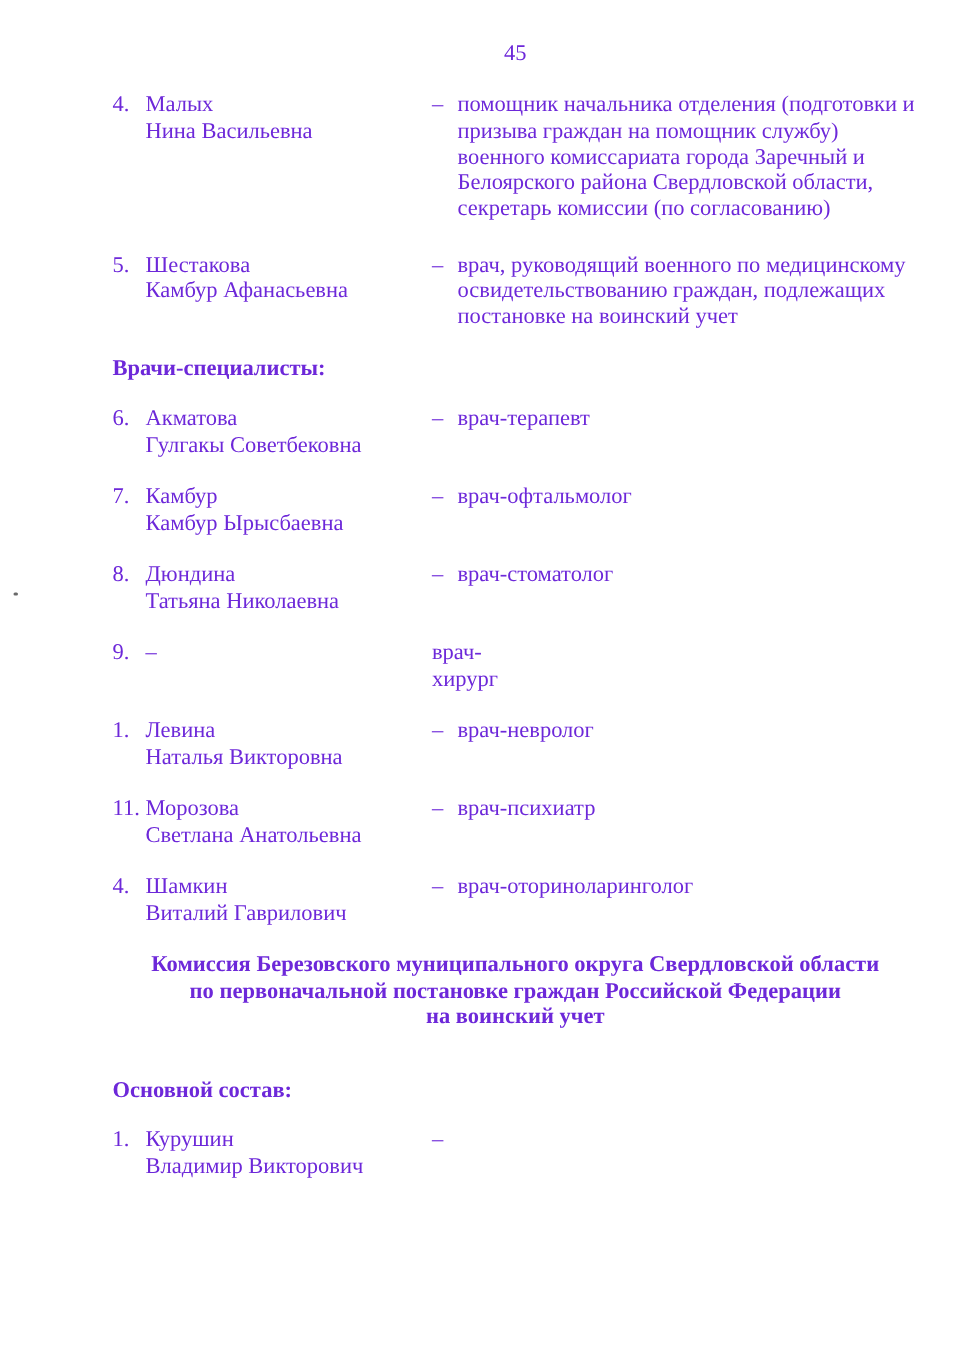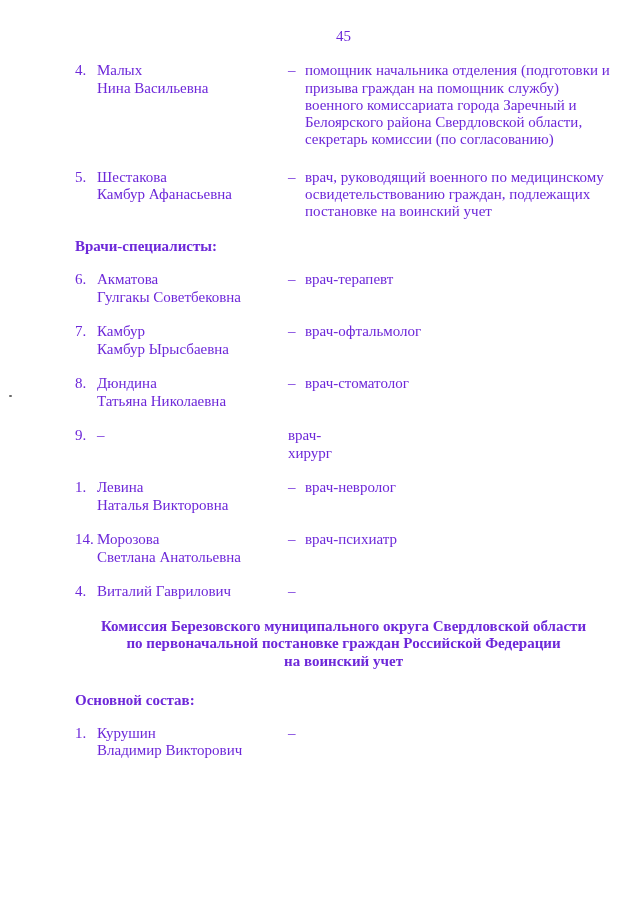--- a/index.html
+++ b/index.html
@@ -25,21 +25,21 @@
     margin-bottom: 17.4px;
     align-items: start;
   }
   .entry .num  { text-align: left; }
   .entry .name div { white-space: nowrap; }
   .entry.tall-gap { margin-bottom: 20px; }
   .section-label { font-weight: bold; margin-bottom: 16px; }
   .commission-heading {
     font-weight: bold;
     text-align: center;
-    margin-bottom: 22px;
+    margin-bottom: 32px;
   }
   .commission-heading div { white-space: nowrap; }
   .scan-dot {
     position: absolute;
     left: 9px;
     top: 395px;
     width: 3px;
     height: 2px;
     background: #6a6a6a;
     border-radius: 1px;
@@ -117,35 +117,37 @@
       <div class="num">1.</div>
       <div class="name">
         <div>Левина</div>
         <div>Наталья Викторовна</div>
       </div>
       <div class="dash">–</div>
       <div class="role">врач-невролог</div>
     </div>
 
     <div class="entry">
-      <div class="num">14.</div>
+      <div class="num">11.</div>
       <div class="name">
         <div>Морозова</div>
         <div>Светлана Анатольевна</div>
       </div>
       <div class="dash">–</div>
       <div class="role">врач-психиатр</div>
     </div>
 
     <div class="entry">
       <div class="num">4.</div>
       <div class="name">
+        <div>Шамкин</div>
         <div>Виталий Гаврилович</div>
       </div>
       <div class="dash">–</div>
+      <div class="role">врач-оториноларинголог</div>
     </div>
 
     <div class="commission-heading">
       <div>Комиссия Березовского муниципального округа Свердловской области</div>
       <div>по первоначальной постановке граждан Российской Федерации</div>
       <div>на воинский учет</div>
     </div>
 
     <div class="section-label">Основной состав:</div>
 

